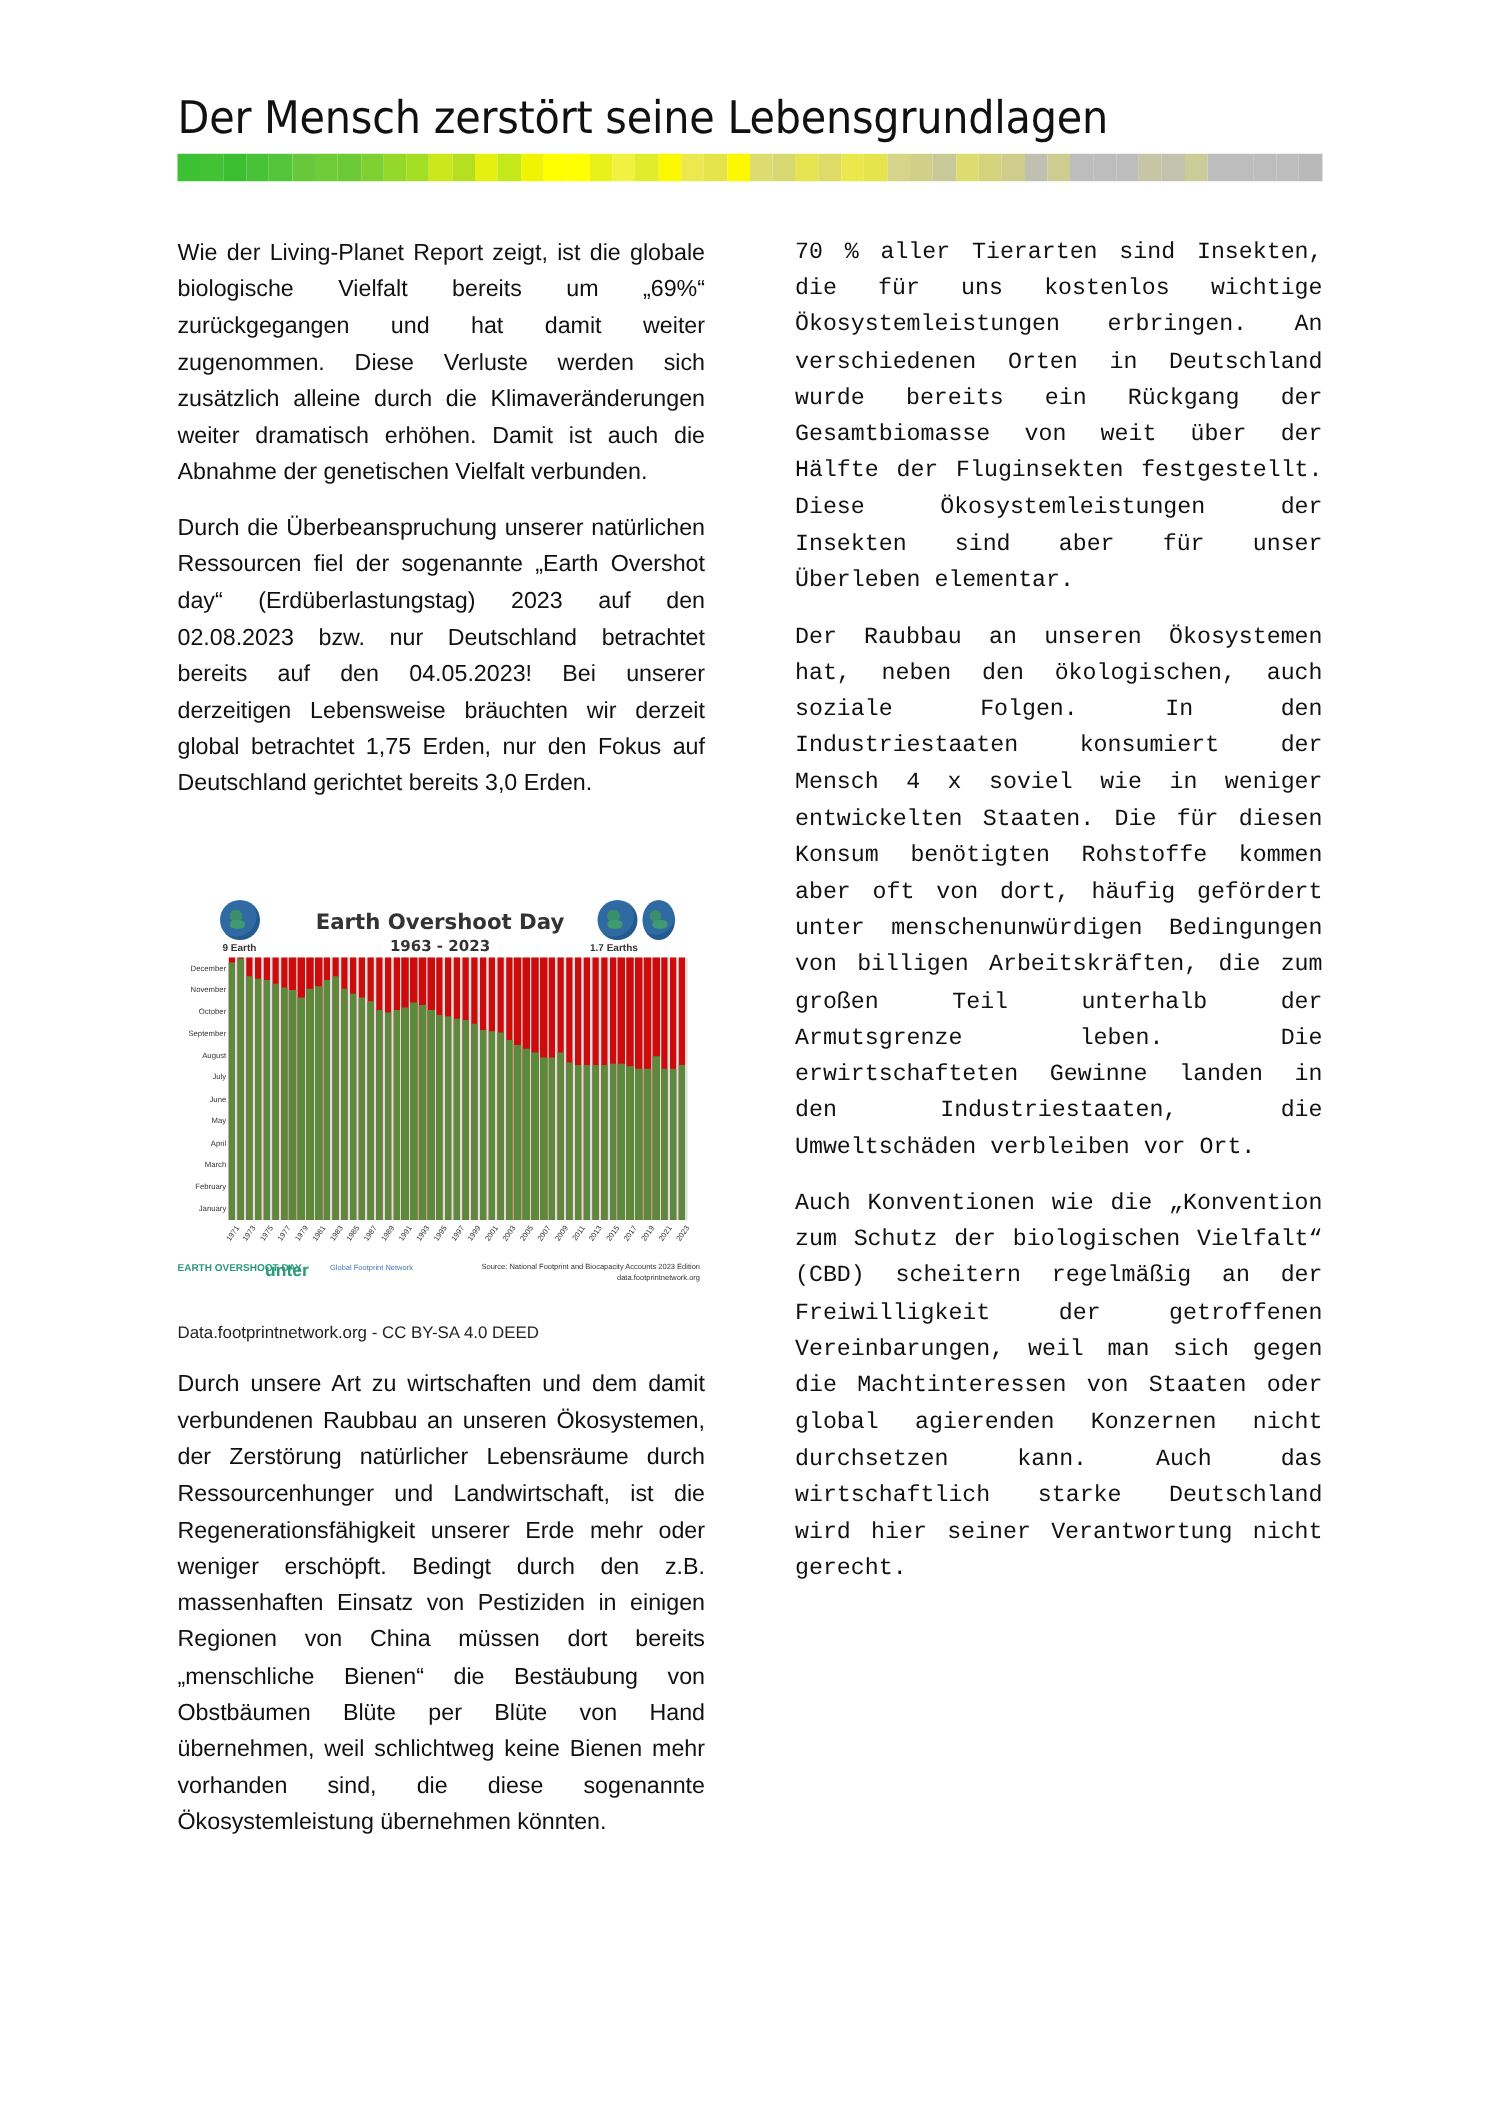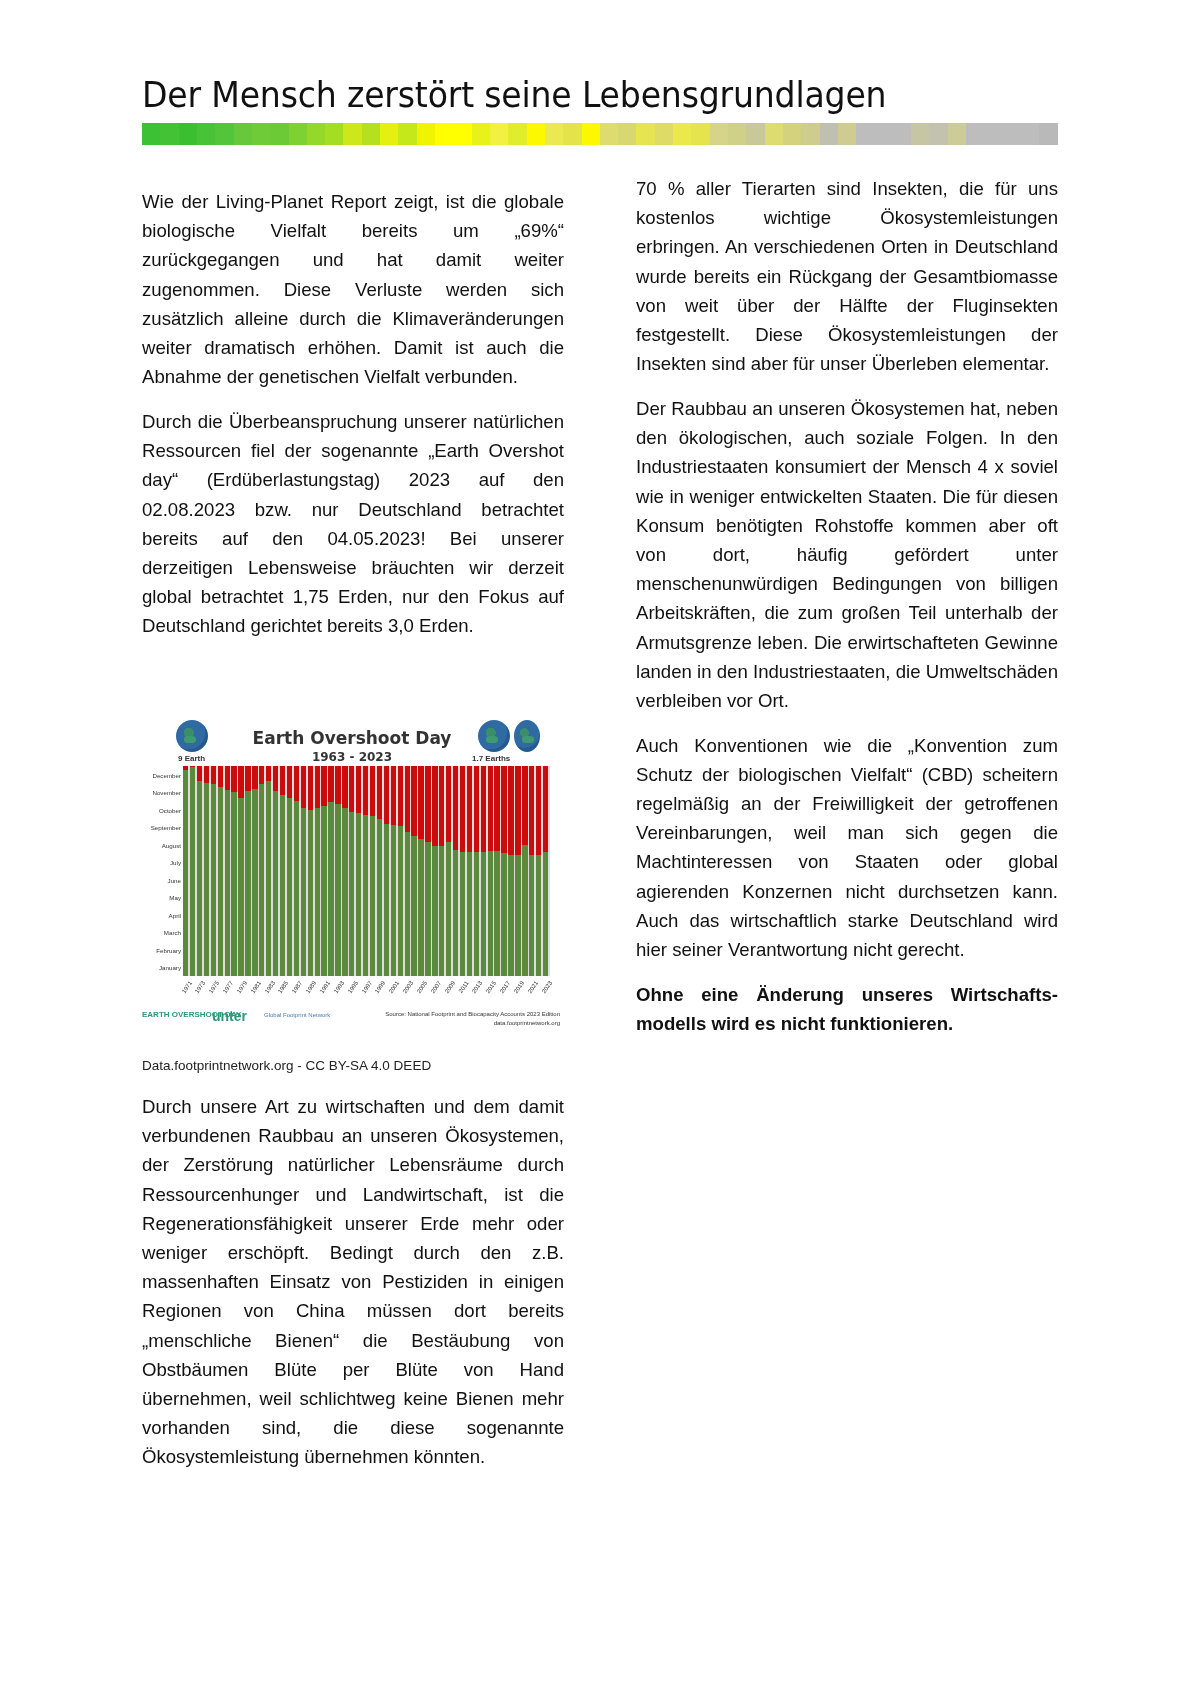--- a/index.html
+++ b/index.html
@@ -4,21 +4,21 @@
 <style>
   html,body{margin:0;padding:0;background:#ffffff;}
   body{width:1190px;height:1684px;position:relative;overflow:hidden;font-family:"Liberation Sans","DejaVu Sans",sans-serif;color:#111;}
   .title{position:absolute;left:142px;top:74px;font-size:36px;font-weight:400;letter-spacing:-0.2px;color:#111;white-space:nowrap;font-family:"DejaVu Sans",sans-serif;transform:scaleX(0.92);transform-origin:left top;}
   .colorbar{position:absolute;left:142px;top:123px;width:916px;height:22px;display:flex;}
   .colorbar span{flex:1;height:100%;display:block;}
   .col{position:absolute;width:422px;font-size:18.6px;line-height:29.2px;text-align:justify;}
   .col p{margin:0 0 15.5px 0;hyphens:manual;}
   .col p.bold{font-weight:bold;}
   .left{left:142px;top:187px;}
-  .right{left:636px;top:174px;}
+  .right{left:636px;top:187px;font-family:Liberation Mono, monospace;}
   .chart-wrap{position:absolute;left:142px;top:712px;width:420px;height:326px;background:#fff;}
   .chart-title{position:absolute;left:0;width:100%;text-align:center;top:16px;font-size:17px;font-weight:bold;color:#333;font-family:"DejaVu Sans",sans-serif;}
   .chart-sub{position:absolute;left:0;width:100%;text-align:center;top:38px;font-size:12px;font-weight:bold;color:#333;font-family:"DejaVu Sans",sans-serif;}
   .globe{position:absolute;width:32px;height:32px;border-radius:50%;background:radial-gradient(circle at 40% 40%,#3a8f6a 0 18%,#2f6aa3 19% 60%,#255a8f 61%);overflow:hidden;}
   .globe::after{content:"";position:absolute;left:8px;top:16px;width:12px;height:7px;background:#3f9a70;border-radius:40%;}
   .glabel{position:absolute;font-size:8px;font-weight:bold;color:#333;}
   .plot{position:absolute;left:41px;top:54px;width:367px;height:210px;display:flex;align-items:stretch;background:#ddd;}
   .bar{flex:1;margin-right:1.6px;background:#cc0c0c;position:relative;}
   .bar .fill{position:absolute;left:0;right:0;bottom:0;background:#5b8a3c;}
   .ylabels{position:absolute;left:0;top:54px;width:39px;height:210px;}
@@ -320,14 +320,13 @@
 <div class="caption">Data.footprintnetwork.org - CC BY-SA 4.0 DEED</div>
 
 <div class="col left" style="top:1092px;">
   <p>Durch unsere Art zu wirtschaften und dem damit verbundenen Raubbau an unseren Ökosystemen, der Zerstörung natürlicher Lebensräume durch Ressourcenhunger und Landwirtschaft, ist die Regenerationsfähigkeit unserer Erde mehr oder weniger erschöpft. Bedingt durch den z.B. massenhaften Einsatz von Pestiziden in einigen Regionen von China müssen dort bereits „menschliche Bienen“ die Bestäubung von Obstbäumen Blüte per Blüte von Hand übernehmen, weil schlichtweg keine Bienen mehr vorhanden sind, die diese sogenannte Ökosystemleistung übernehmen könnten.</p>
 </div>
 
 <div class="col right">
   <p>70 % aller Tierarten sind Insekten, die für uns kostenlos wichtige Ökosystemleistungen erbringen. An verschiedenen Orten in Deutschland wurde bereits ein Rückgang der Gesamtbiomasse von weit über der Hälfte der Fluginsekten festgestellt. Diese Ökosystem­leistungen der Insekten sind aber für unser Überleben elementar.</p>
   <p>Der Raubbau an unseren Ökosystemen hat, neben den ökologischen, auch soziale Folgen. In den Industriestaaten konsumiert der Mensch 4 x soviel wie in weniger entwickelten Staaten. Die für diesen Konsum benötigten Rohstoffe kommen aber oft von dort, häufig gefördert unter menschenunwürdigen Bedingungen von billigen Arbeitskräften, die zum großen Teil unterhalb der Armutsgrenze leben. Die erwirtschafteten Gewinne landen in den Industriestaaten, die Umweltschäden ver­bleiben vor Ort.</p>
   <p>Auch Konventionen wie die „Konvention zum Schutz der biologischen Vielfalt“ (CBD) scheitern regelmäßig an der Freiwilligkeit der getroffenen Vereinbarungen, weil man sich gegen die Machtinteressen von Staaten oder global agierenden Konzernen nicht durchsetzen kann. Auch das wirtschaftlich starke Deutschland wird hier seiner Verantwortung nicht gerecht.</p>
-  <p class="bold">Ohne eine Änderung unseres Wirtschafts­modells wird es nicht funktionieren.</p>
 </div>
 
 </body></html>

